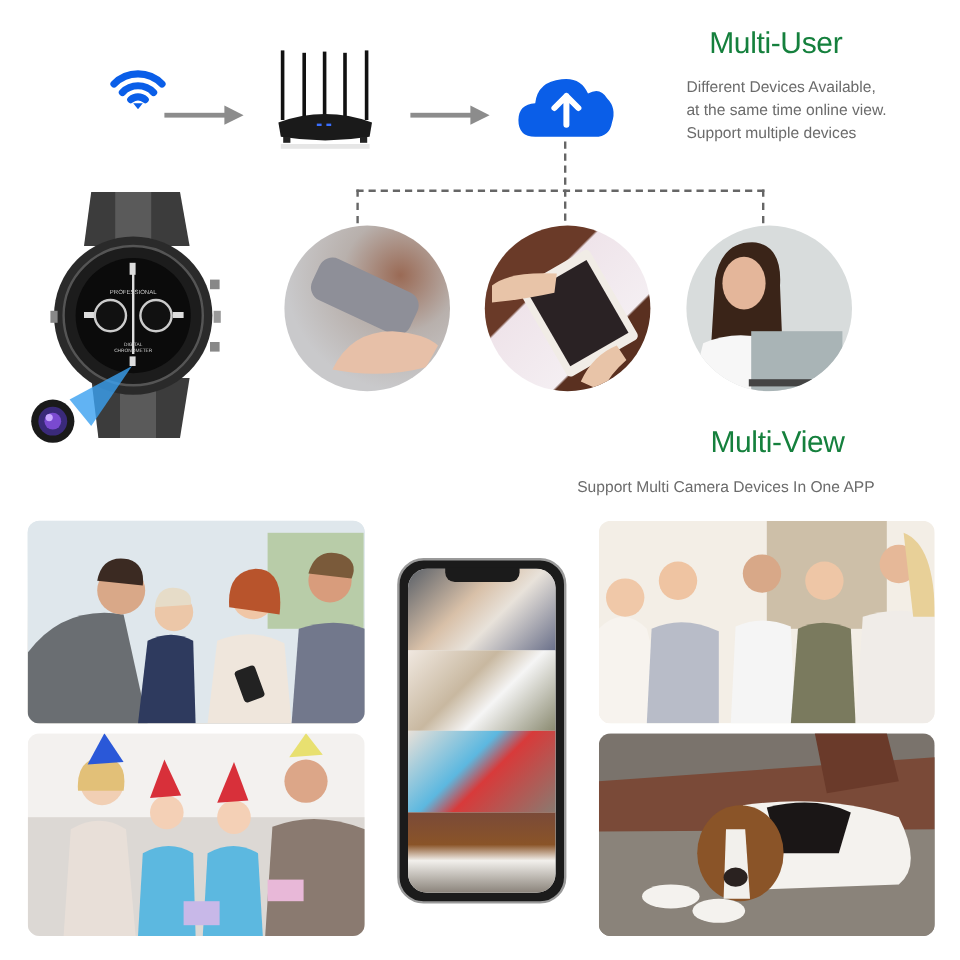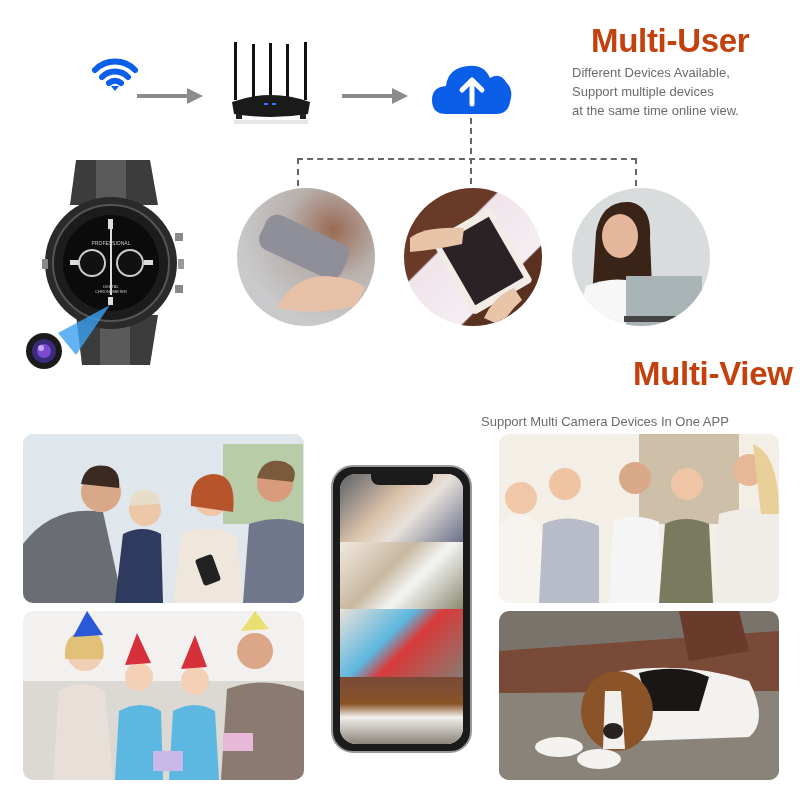--- a/index.html
+++ b/index.html
@@ -1,19 +1,19 @@
 <!DOCTYPE html>
 <html><head>
 <meta charset="utf-8">
 <style>
   *{box-sizing:border-box;margin:0;padding:0}
   html,body{width:800px;height:800px;background:#fff;overflow:hidden}
   body{position:relative;font-family:"Liberation Sans",sans-serif}
   .abs{position:absolute}
-  .title{color:#c2410c;font-weight:bold;font-size:33px;letter-spacing:-0.3px;white-space:nowrap}
+  .title{color:#15803d;font-weight:normal;font-size:25px;letter-spacing:-0.3px;white-space:nowrap}
   .desc{color:#6b6b6b;font-size:13px;line-height:19px;white-space:nowrap}
   .arrow{height:4px;background:#8c8c8c}
   .arrow::after{content:"";position:absolute;right:-14px;top:-6px;border-left:16px solid #8c8c8c;border-top:8px solid transparent;border-bottom:8px solid transparent}
   .dash-h{border-top:2px dashed #666}
   .dash-v{border-left:2px dashed #666}
   .circle{border-radius:50%;overflow:hidden}
   .tile{border-radius:10px;overflow:hidden}
 </style>
 </head>
 <body>
@@ -44,22 +44,22 @@
 <div class="abs arrow" style="left:342px;top:94px;width:52px"></div>
 
 <svg class="abs" style="left:430px;top:60px" width="84" height="56" viewBox="0 0 84 56">
   <path d="M16 54 Q2 54 2 40 Q2 27 16 26 Q18 8 38 6 Q54 4 60 18 Q70 12 76 22 Q84 30 80 42 Q78 54 66 54 Z" fill="#0a5ee8"></path>
   <path d="M42 44 L42 20 M32 30 L42 20 L52 30" fill="none" stroke="#fff" stroke-width="5" stroke-linecap="round" stroke-linejoin="round"></path>
 </svg>
 
 <div class="abs title" style="left:591px;top:22px">Multi-User</div>
 <div class="abs" style="left:572px;top:63px">
   <div class="desc">Different Devices Available,</div>
+  <div class="desc">at the same time online view.</div>
   <div class="desc">Support multiple devices</div>
-  <div class="desc">at the same time online view.</div>
 </div>
 
 <div class="abs dash-v" style="left:470px;top:118px;height:66px"></div>
 <div class="abs dash-h" style="left:297px;top:158px;width:340px"></div>
 <div class="abs dash-v" style="left:297px;top:158px;height:28px"></div>
 <div class="abs dash-v" style="left:635px;top:158px;height:28px"></div>
 
 <svg class="abs" style="left:18px;top:155px" width="170" height="215" viewBox="0 0 170 215">
 
   <path d="M58 5 L132 5 L140 50 L52 50 Z" fill="#3c3c3c"></path>
@@ -118,22 +118,22 @@
 <div class="abs circle" style="left:572px;top:188px;width:138px;height:138px;background:#d8dcdc">
   <svg width="138" height="138" viewBox="0 0 138 138">
     <path d="M24 44 Q30 12 58 14 Q80 18 78 50 L80 100 L20 110 Z" fill="#3a2418"></path>
     <ellipse cx="48" cy="48" rx="18" ry="22" fill="#e4b69a"></ellipse>
     <path d="M4 138 L14 98 Q48 84 80 100 L80 138 Z" fill="#f7f7f7"></path>
     <rect x="54" y="88" width="76" height="50" fill="#a9b4b6"></rect>
     <rect x="52" y="128" width="82" height="6" fill="#444"></rect>
   </svg>
 </div>
 
-<div class="abs title" style="left:633px;top:355px">Multi-View</div>
-<div class="abs desc" style="left:481px;top:412px">Support Multi Camera Devices In One APP</div>
+<div class="abs title" style="left:592px;top:355px">Multi-View</div>
+<div class="abs desc" style="left:481px;top:396px">Support Multi Camera Devices In One APP</div>
 
 <div class="abs tile" style="left:23px;top:434px;width:281px;height:169px;background:linear-gradient(180deg,#d9e4ea 0%,#e6ecee 40%,#c7c0b8 100%)">
   <svg width="281" height="169" viewBox="0 0 281 169">
     <rect x="0" y="0" width="281" height="169" fill="#dfe7ec"></rect>
     <rect x="200" y="10" width="80" height="80" fill="#b8cca8"></rect>
     <path d="M0 169 L0 110 Q30 70 80 78 L100 169 Z" fill="#6a6e72"></path>
     <circle cx="78" cy="58" r="20" fill="#d9a888"></circle>
     <path d="M58 50 Q62 28 84 32 Q98 36 96 54 Z" fill="#3b2a22"></path>
     <path d="M92 169 L100 100 Q120 90 138 100 L140 169 Z" fill="#2e3a5e"></path>
     <circle cx="122" cy="76" r="16" fill="#ecc7a8"></circle>

